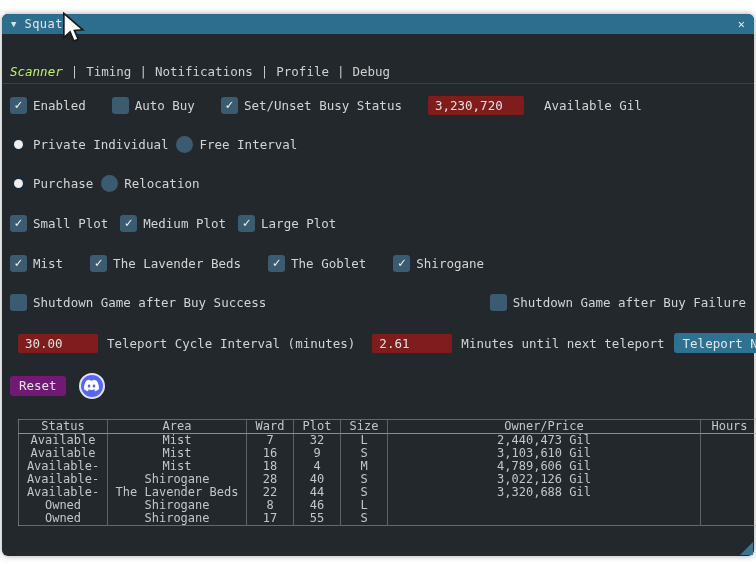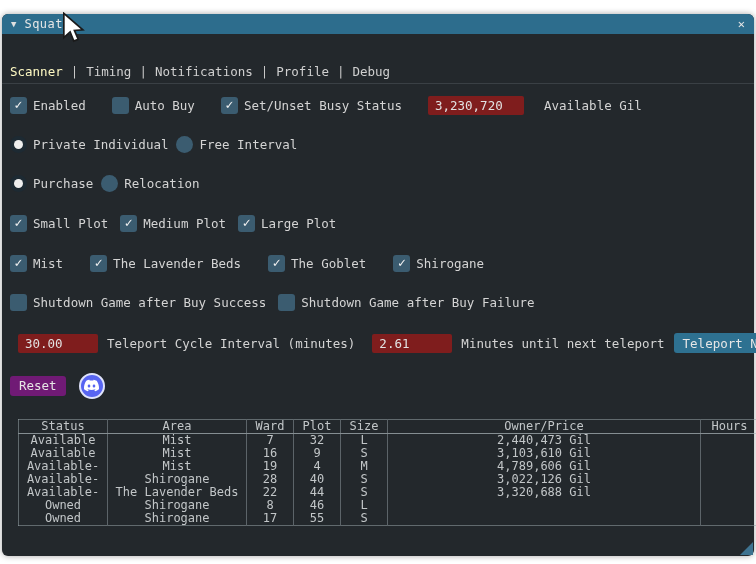--- a/index.html
+++ b/index.html
@@ -19,21 +19,21 @@
   .collapse-arrow{font-size:9px;color:#e0e0e0;}
   .title-text{letter-spacing:.5px;}
   .close-x{margin-left:auto;color:#e8e8e8;font-size:12px;}
   .content{position:relative;height:522px;}
   .row{
     position:absolute;left:8px;right:8px;display:flex;align-items:center;
     font-size:12.5px;color:#d4d4d4;white-space:nowrap;
   }
   .tabs-row{top:27px;height:20px;gap:0;}
   .tab{color:#d0d0d0;}
-  .tab.on{color:#fef9c3;}
+  .tab.on{color:#bef264;font-style:italic;}
   .tab-sep{color:#c8c8c8;padding:0 8px;}
   .hsep{position:absolute;left:0;right:0;top:49px;border-top:1px solid #3a4045;}
   .item{display:flex;align-items:center;gap:6px;}
   .cb{
     width:17px;height:17px;background:#3b5c70;border-radius:3px;flex:0 0 17px;
     display:flex;align-items:center;justify-content:center;
   }
   .cb .mark{display:none;color:#f2f2f2;font-size:13px;font-weight:bold;line-height:1;transform:translateY(-1px);}
   .cb.on .mark{display:block;}
   .radio{
@@ -58,21 +58,21 @@
   .discord-btn{
     width:26px;height:26px;border-radius:50%;background:#5865f2;
     border:2px solid #dfe3fb;box-sizing:border-box;margin-left:13px;
     display:flex;align-items:center;justify-content:center;padding:0;
   }
   .row-r1{top:62px;height:19px;gap:26px;}
   .row-r2{top:101px;height:19px;gap:8px;}
   .row-r3{top:140px;height:19px;gap:8px;}
   .row-r4{top:180px;height:19px;gap:12px;}
   .row-r5{top:220px;height:19px;gap:27px;}
-  .row-r6{top:259px;height:19px;gap:12px;}
+  .row-r6{top:259px;height:19px;gap:12px;justify-content:space-between;}
   .row-r7{top:299px;height:20px;gap:9px;padding-left:8px;}
   .row-r8{top:338px;height:27px;}
   .results{
     position:absolute;left:16px;top:385px;width:740px;
     border-collapse:collapse;table-layout:fixed;
     font-size:12px;line-height:13px;color:#c2c6c8;
     border:1px solid rgba(150,160,165,.55);
   }
   .results th,.results td{
     padding:0;margin:0;height:13px;text-align:center;font-weight:normal;
@@ -274,21 +274,21 @@
             <td>Mist</td>
             <td>16</td>
             <td>9</td>
             <td>S</td>
             <td>3,103,610 Gil</td>
             <td></td>
           </tr>
           <tr>
             <td>Available-</td>
             <td>Mist</td>
-            <td>19</td>
+            <td>18</td>
             <td>4</td>
             <td>M</td>
             <td>4,789,606 Gil</td>
             <td></td>
           </tr>
           <tr>
             <td>Available-</td>
             <td>Shirogane</td>
             <td>28</td>
             <td>40</td>

